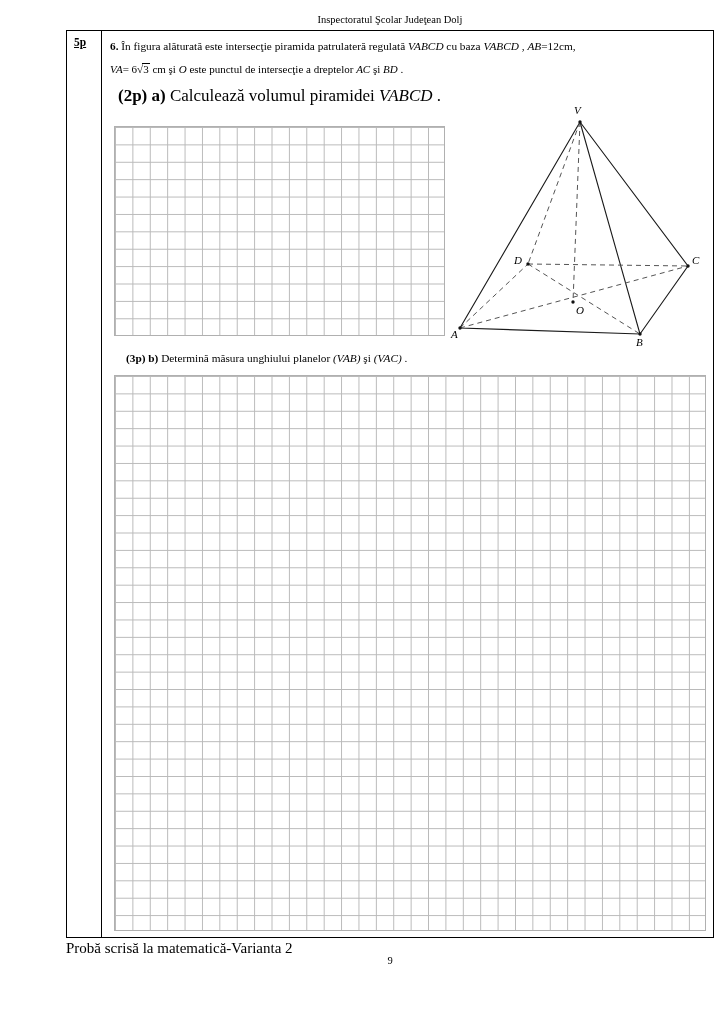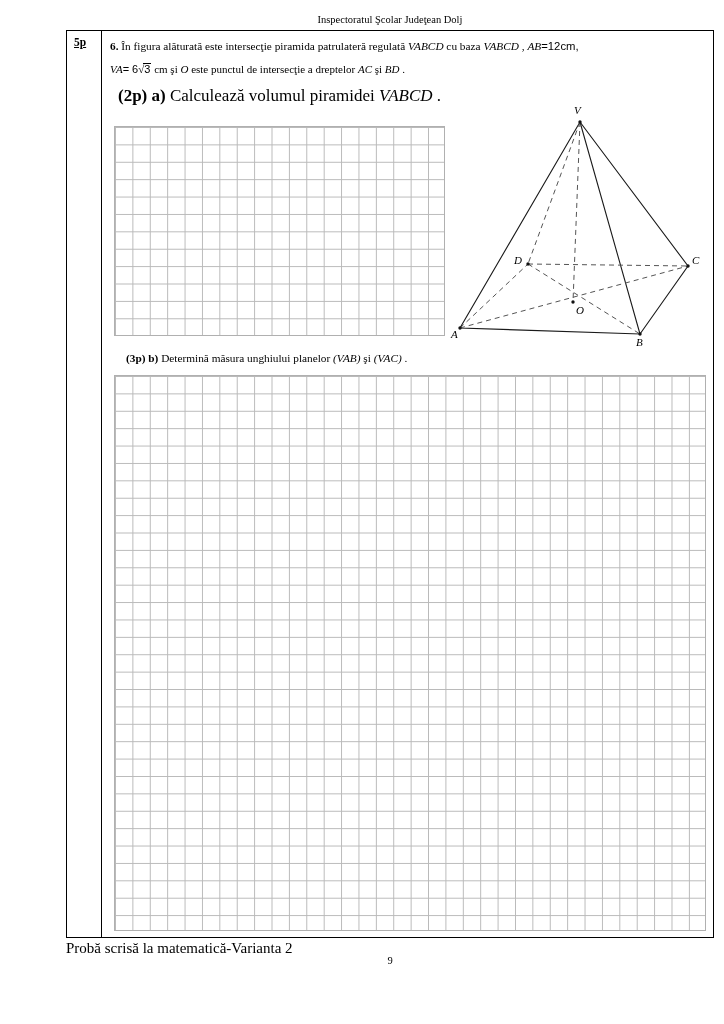--- a/index.html
+++ b/index.html
@@ -81,21 +81,21 @@
     line-height: 1.55;
     text-align: justify;
     width: 596px;
   }
   .stmt b { font-weight: bold; }
   .mathit {
     font-family: "Liberation Serif", serif;
     font-style: italic;
   }
   .mathup {
-    font-family: Liberation Sans, sans-serif;
+    font-family: Liberation Serif, serif;
     font-style: normal;
   }
   .line2 {
     margin-top: 7px;
     font-size: 11px;
   }
   .sub-a {
     margin-top: 11px;
     font-size: 17px;
     padding-left: 8px;

